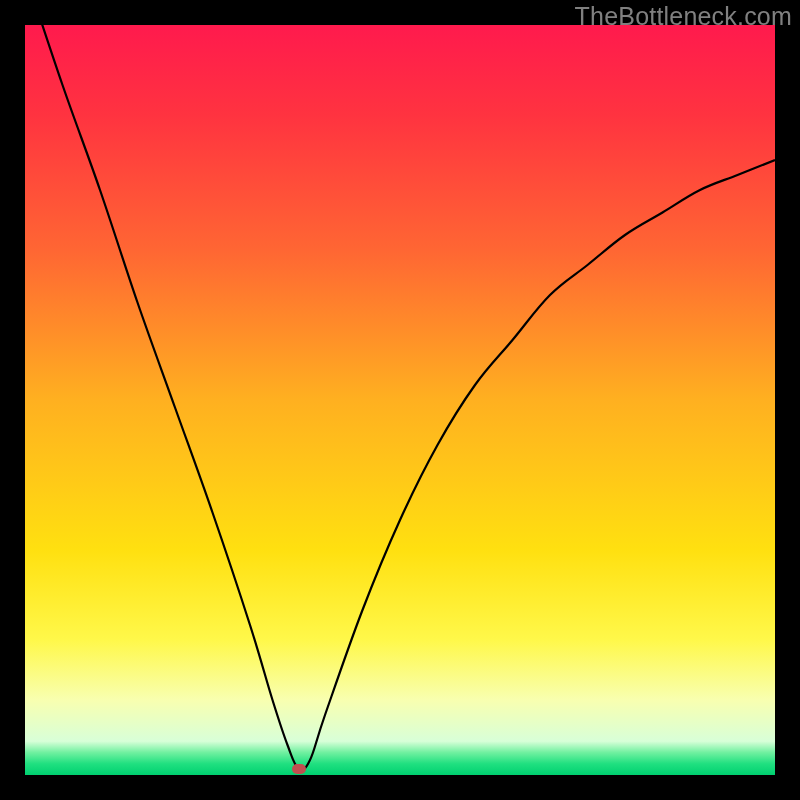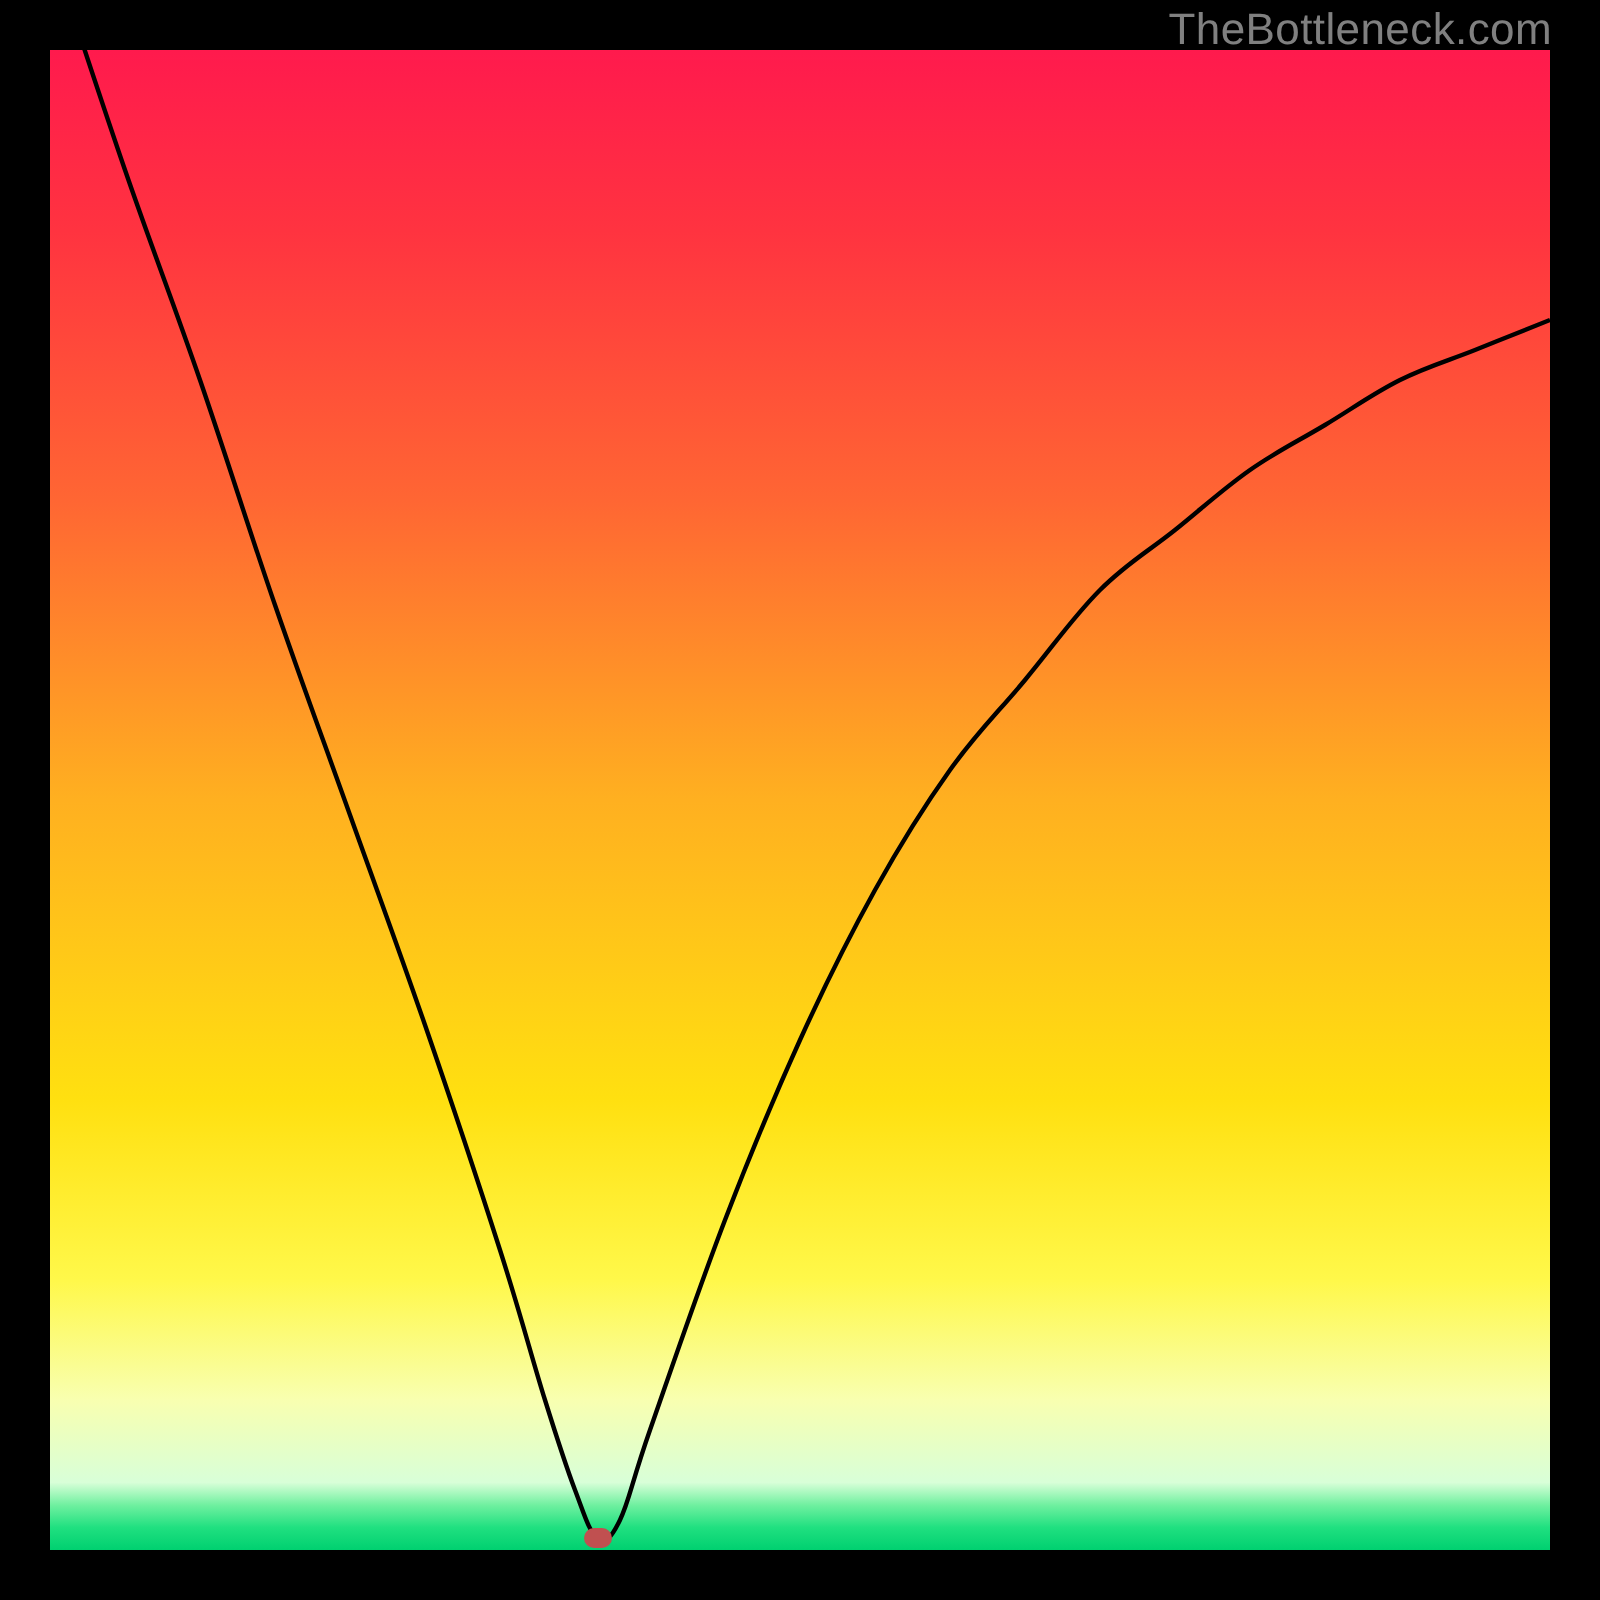--- a/index.html
+++ b/index.html
@@ -20,23 +20,23 @@
     position: absolute;
     left: 25px;
     top: 25px;
     width: 750px;
     height: 750px;
     overflow: hidden;
   }
   .watermark {
     position: absolute;
     top: 2px;
-    right: 24px;
+    right: 8px;
     color: #808080;
-    font-size: 22px;
+    font-size: 25px;
     font-weight: 500;
     letter-spacing: 0.2px;
     z-index: 5;
   }
   svg.bg {
     position: absolute;
     left: 0; top: 0;
     width: 750px; height: 750px;
   }
   svg.curve {

